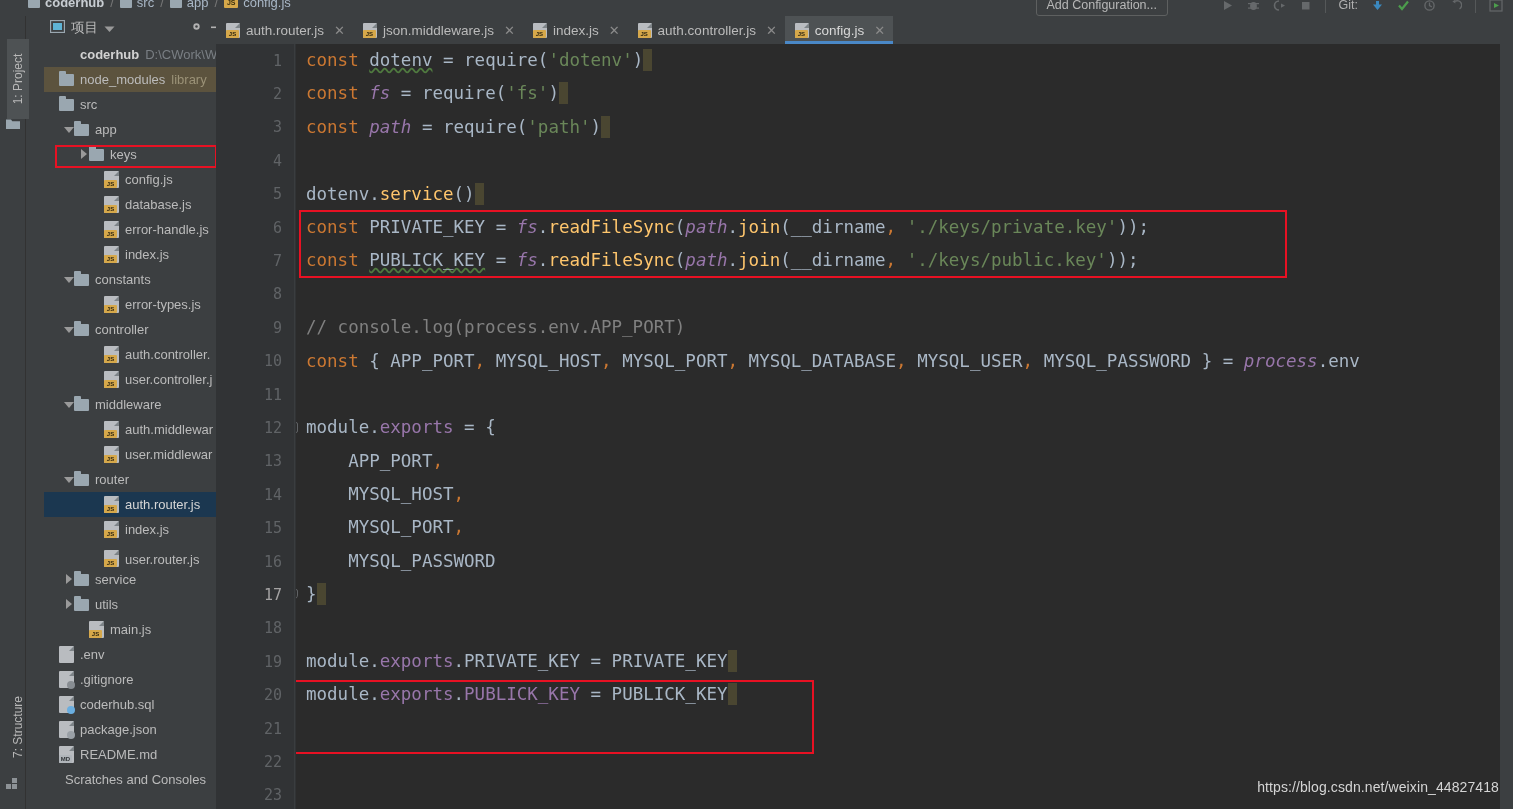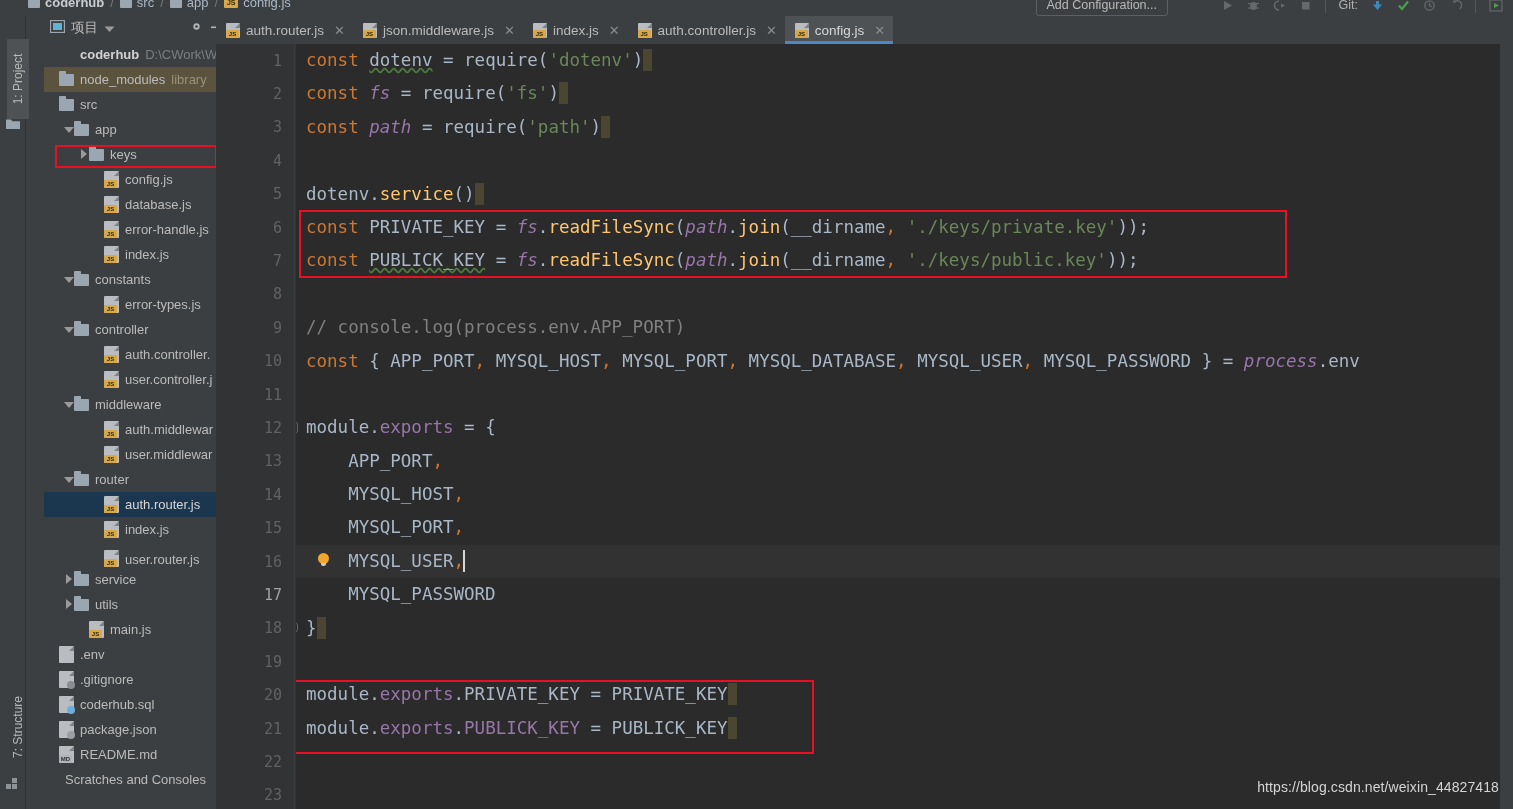--- a/index.html
+++ b/index.html
@@ -630,21 +630,20 @@
       <div class="cline"><span class="kw">const</span> <span class="var">PRIVATE_KEY</span> = <span class="it">fs</span>.<span class="fn">readFileSync</span>(<span class="it">path</span>.<span class="fn">join</span>(<span class="var">__dirname</span><span class="kw">,</span> <span class="str">'./keys/private.key'</span>));</div>
       <div class="cline"><span class="kw">const</span> <span class="squig">PUBLICK_KEY</span> = <span class="it">fs</span>.<span class="fn">readFileSync</span>(<span class="it">path</span>.<span class="fn">join</span>(<span class="var">__dirname</span><span class="kw">,</span> <span class="str">'./keys/public.key'</span>));</div>
       <div class="cline"></div>
       <div class="cline"><span class="com">// console.log(process.env.APP_PORT)</span></div>
       <div class="cline"><span class="kw">const</span> { <span class="var">APP_PORT</span><span class="kw">,</span> <span class="var">MYSQL_HOST</span><span class="kw">,</span> <span class="var">MYSQL_PORT</span><span class="kw">,</span> <span class="var">MYSQL_DATABASE</span><span class="kw">,</span> <span class="var">MYSQL_USER</span><span class="kw">,</span> <span class="var">MYSQL_PASSWORD</span> } = <span class="it">process</span>.<span class="var">env</span></div>
       <div class="cline"></div>
       <div class="cline"><span class="fold-marker"></span><span class="var">module</span>.<span class="pink">exports</span> = {</div>
       <div class="cline">    <span class="var">APP_PORT</span><span class="kw">,</span></div>
       <div class="cline">    <span class="var">MYSQL_HOST</span><span class="kw">,</span></div>
       <div class="cline">    <span class="var">MYSQL_PORT</span><span class="kw">,</span></div>
-      <div class="cline cur"><span class="bulb"></span>    <span class="var">MYSQL_USER</span><span class="kw">,</span><span class="caret"></span></div>
       <div class="cline">    <span class="var">MYSQL_PASSWORD</span></div>
       <div class="cline"><span class="fold-marker b"></span>}<span class="ws-block"></span></div>
       <div class="cline"></div>
       <div class="cline"><span class="var">module</span>.<span class="pink">exports</span>.<span class="var">PRIVATE_KEY</span> = <span class="var">PRIVATE_KEY</span><span class="ws-block"></span></div>
       <div class="cline"><span class="var">module</span>.<span class="pink">exports</span>.<span class="pink">PUBLICK_KEY</span> = <span class="var">PUBLICK_KEY</span><span class="ws-block"></span></div>
       <div class="cline"></div>
 
       <div class="redbox" style="left:3px; top:166px; width:988px; height:68px;"></div>
       <div class="redbox" style="left:-27px; top:636px; width:545px; height:74px;"></div>
     </div>

